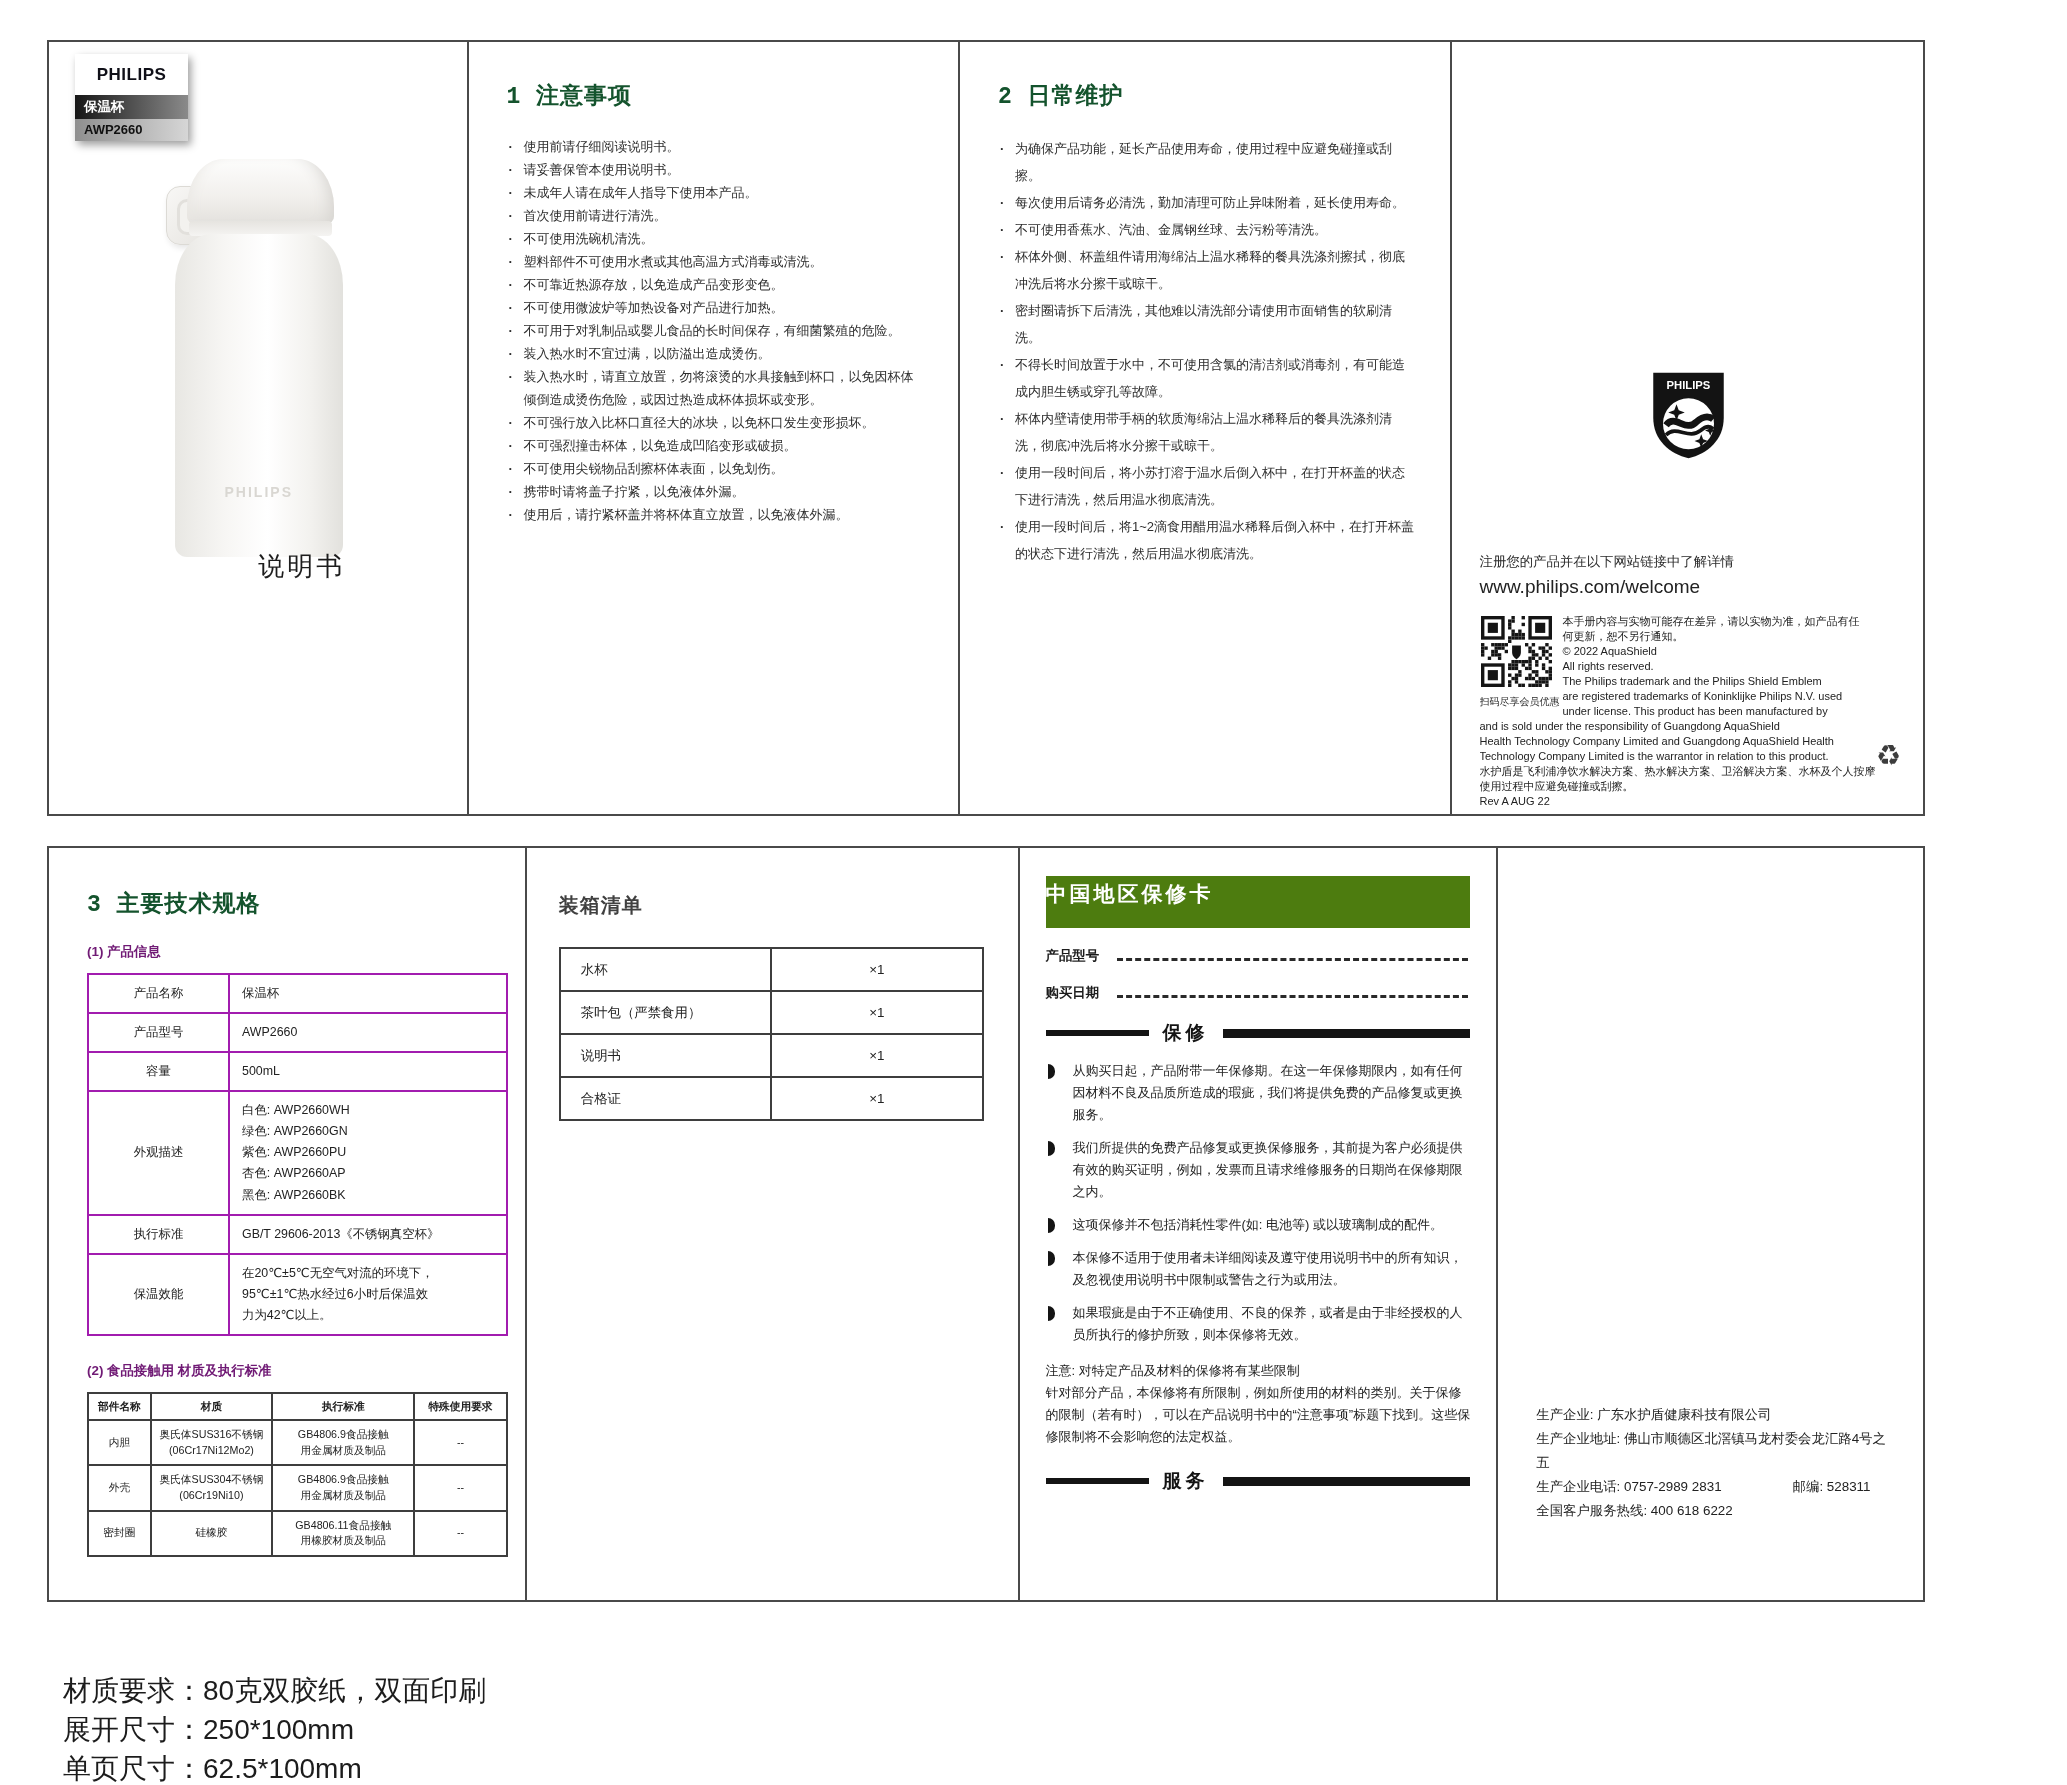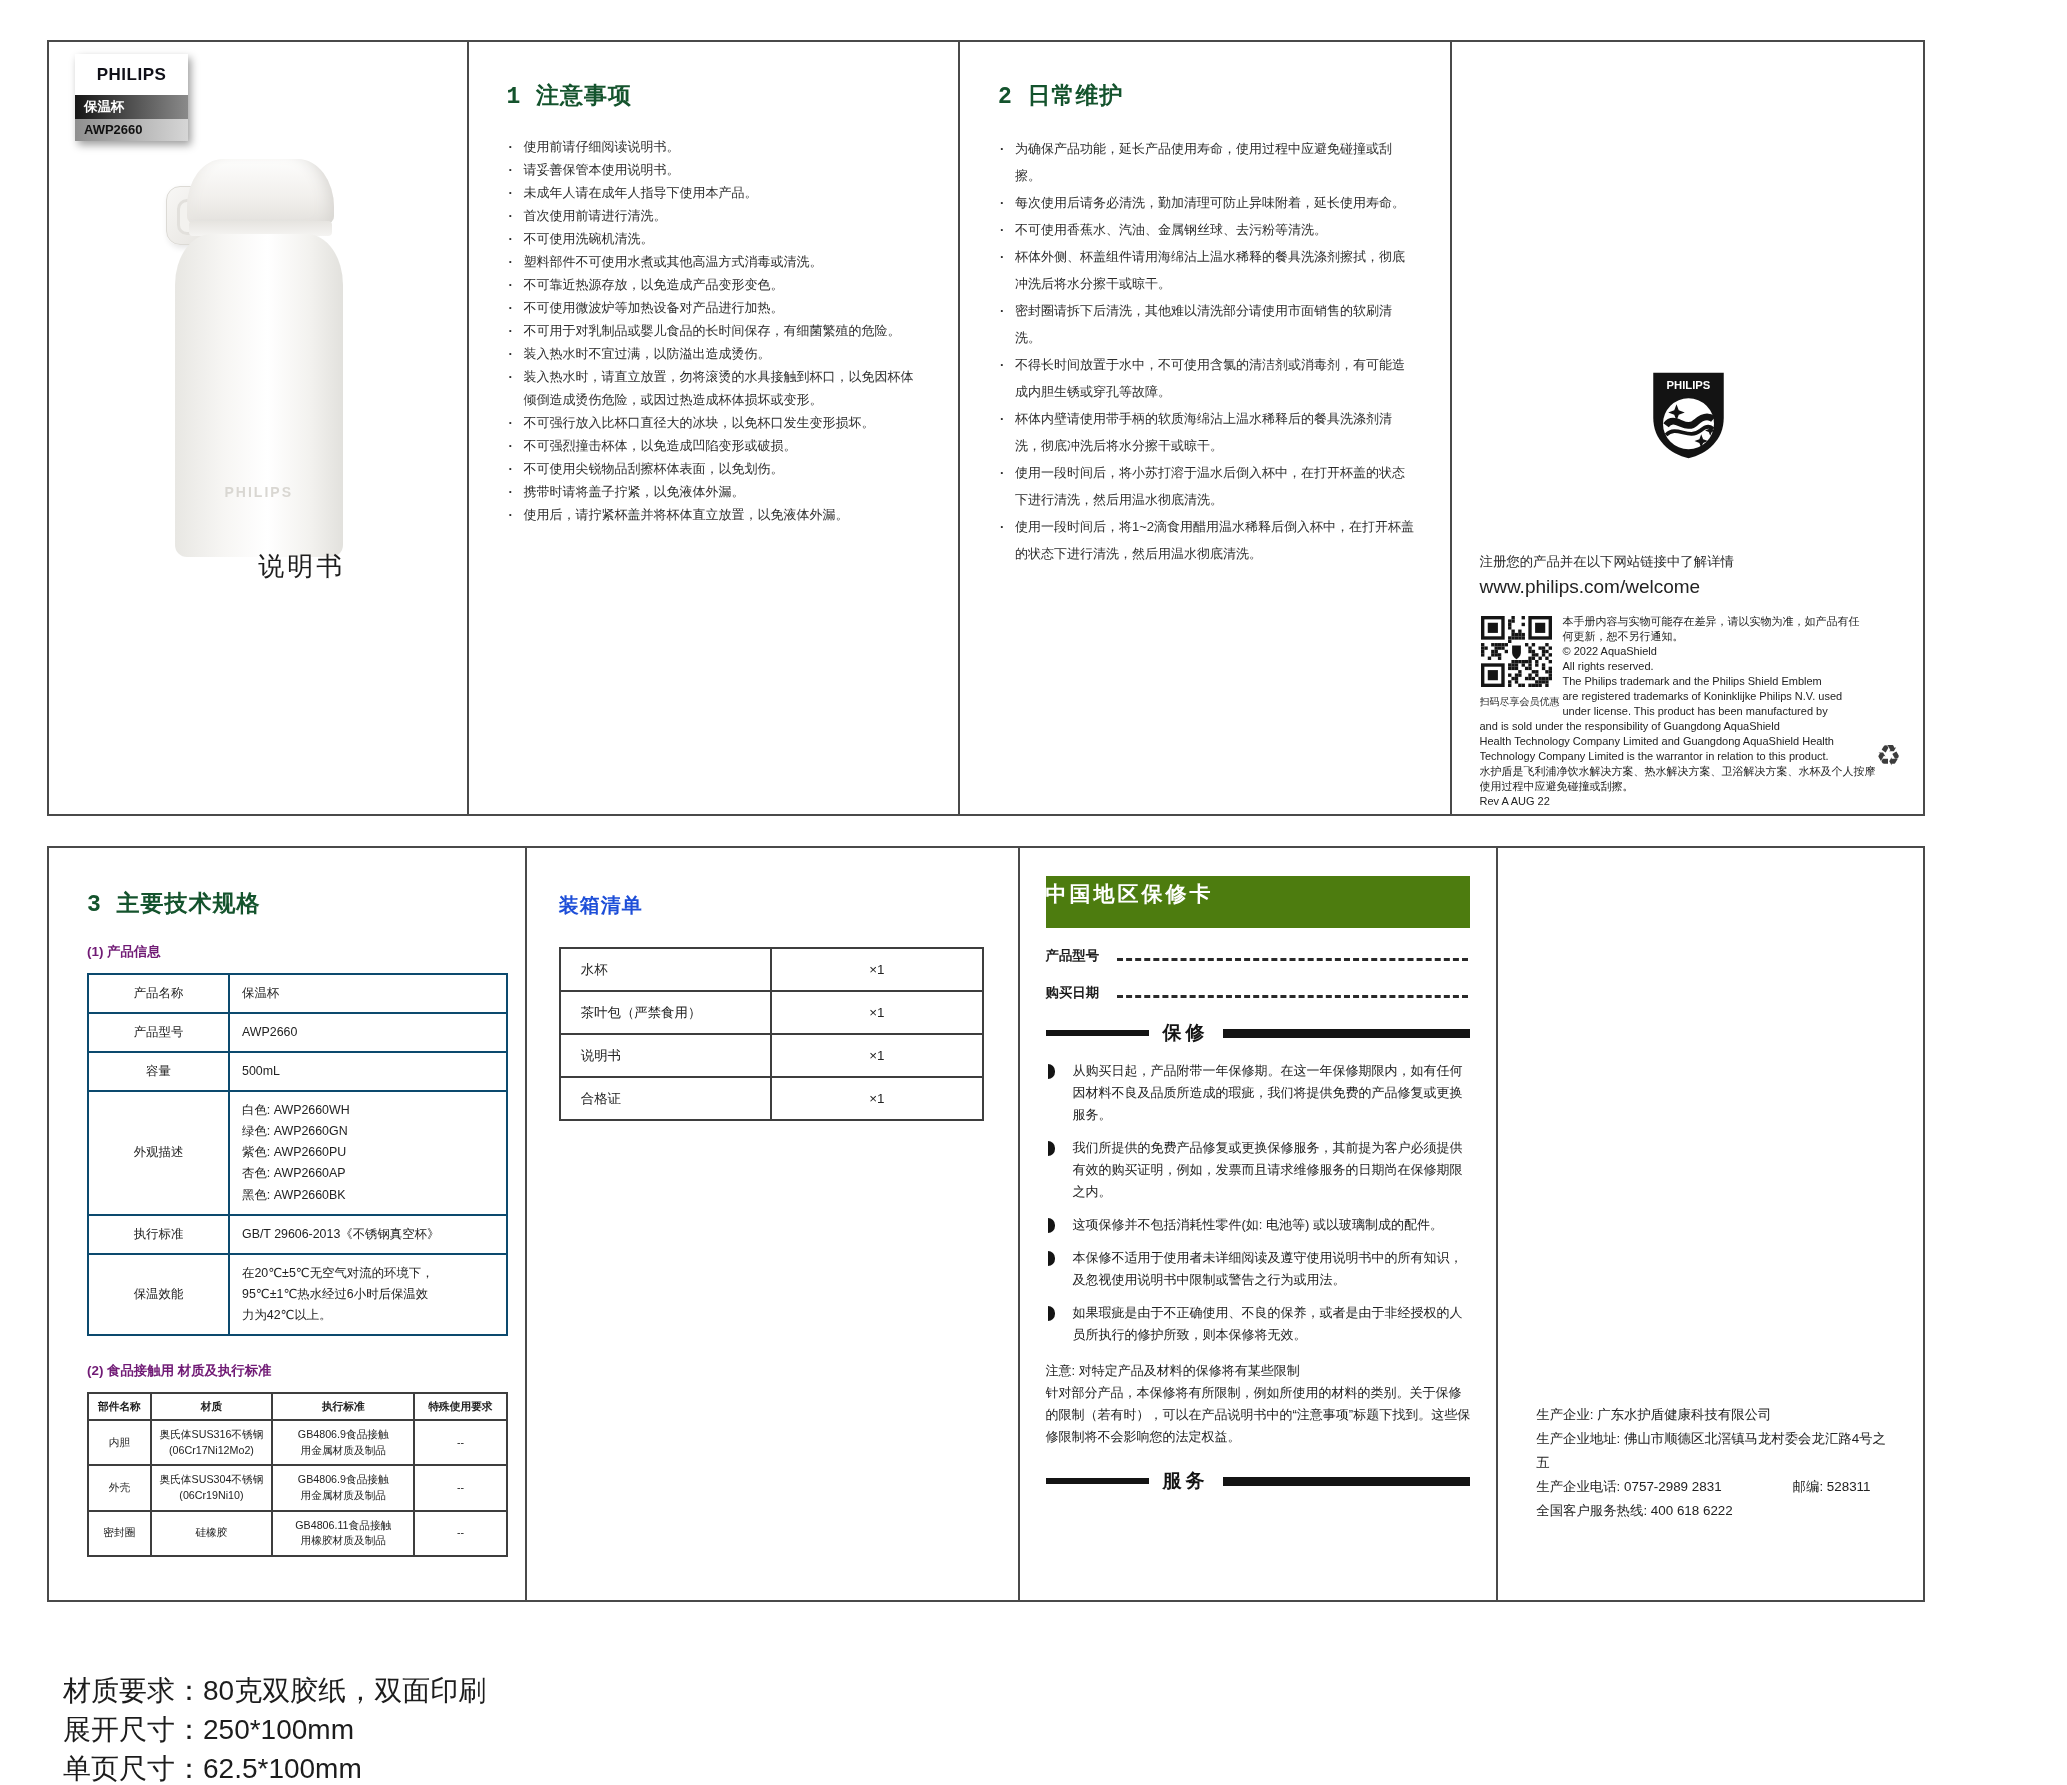--- a/index.html
+++ b/index.html
@@ -58,32 +58,32 @@
   .qr-float{float:left;width:73px;margin:2px 10px 4px 0;text-align:center;}
   .qr-caption{font-size:10px;margin-top:4px;white-space:nowrap;color:#2a2a2a;}
   .legal-line{font-size:11px;line-height:15px;color:#222;}
   .rev-line{font-size:11px;line-height:15px;color:#222;}
   .recycle{position:absolute;right:22px;bottom:42px;font-size:28px;color:#3c3c3c;}
 
   
   .specs-pad{padding:0 13px 0 38px;}
   .sub-label{font-size:13.4px;font-weight:600;color:#701a75;}
   table.spec{border-collapse:collapse;width:99%;margin-top:12px;}
-  table.spec td{border:2px solid #0c4a6e;font-size:12.4px;color:#222;}
+  table.spec td{border:2px solid #a21caf;font-size:12.4px;color:#222;}
   td.spec-label{width:131px;text-align:center;padding:9px 4px;}
   td.spec-value{text-align:left;padding:8px 12px;white-space:pre-line;line-height:1.7;}
   table.mat{border-collapse:collapse;width:99%;margin-top:12px;}
   table.mat th,table.mat td{border:2px solid #3e3e3e;font-size:10.7px;text-align:center;
       white-space:pre-line;line-height:1.45;color:#222;padding:6px 2px;}
   table.mat th{font-weight:bold;padding:5px 2px;}
   .mat-c1{width:15%;}.mat-c2{width:29%;}.mat-c3{width:34%;}.mat-c4{width:22%;}
 
   
   .pack-pad{padding:0 34px 0 32px;}
-  .pack-title{font-size:20px;font-weight:bold;color:#1d4ed8;margin-top:44px;letter-spacing:1px;}
+  .pack-title{font-size:20px;font-weight:bold;color:#404040;margin-top:44px;letter-spacing:1px;}
   table.pack{border-collapse:collapse;width:100%;margin-top:28px;}
   table.pack td{border:2px solid #3e3e3e;font-size:13.4px;height:39px;color:#222;}
   td.pack-item{width:50%;padding-left:20px;text-align:left;}
   td.pack-qty{width:50%;text-align:center;}
 
   
   .warr-pad{padding:0 26px;}
   .warr-band{margin-top:28px;height:52px;line-height:36px;background:#4d7c0f;color:#ffffff;
              text-align:left;font-size:21px;font-weight:bold;letter-spacing:3px;}
   .fill-row{display:flex;align-items:flex-end;margin-top:19px;}

